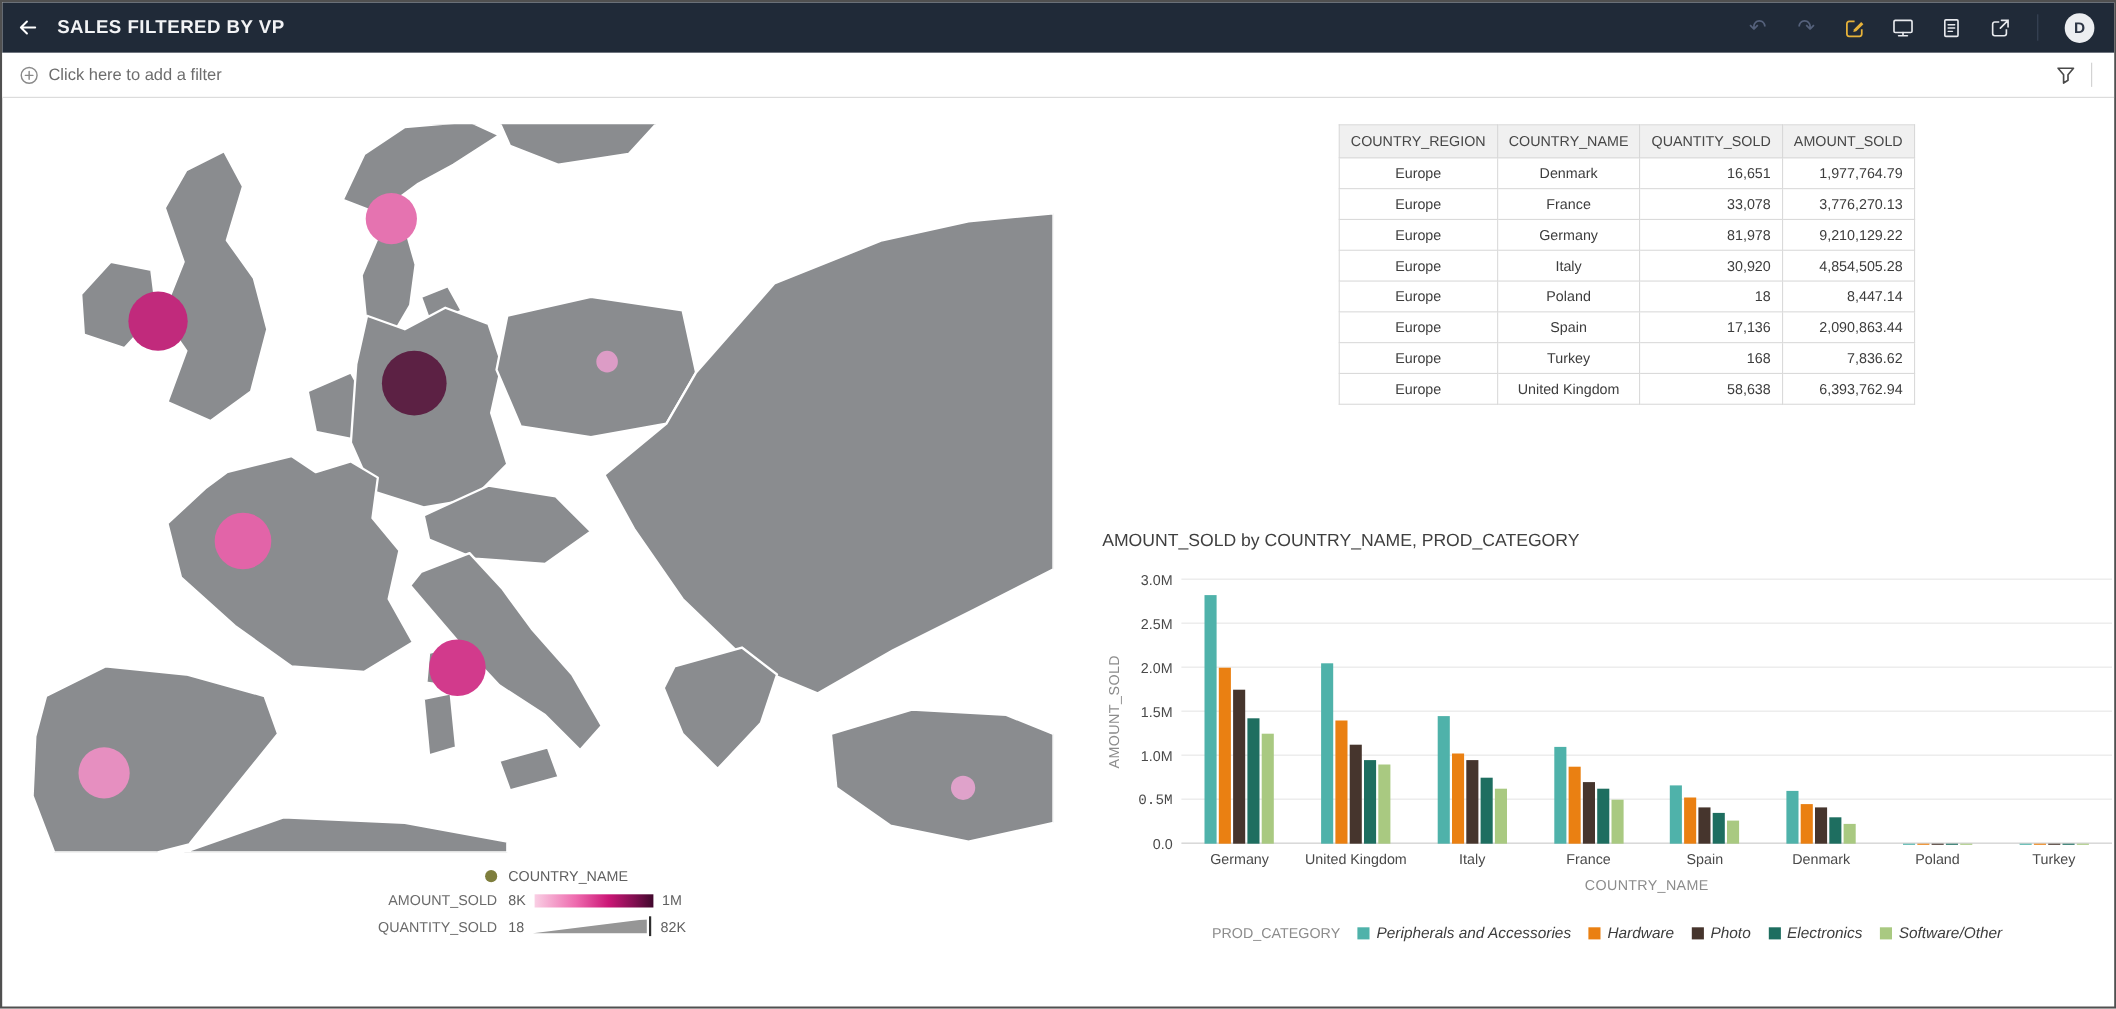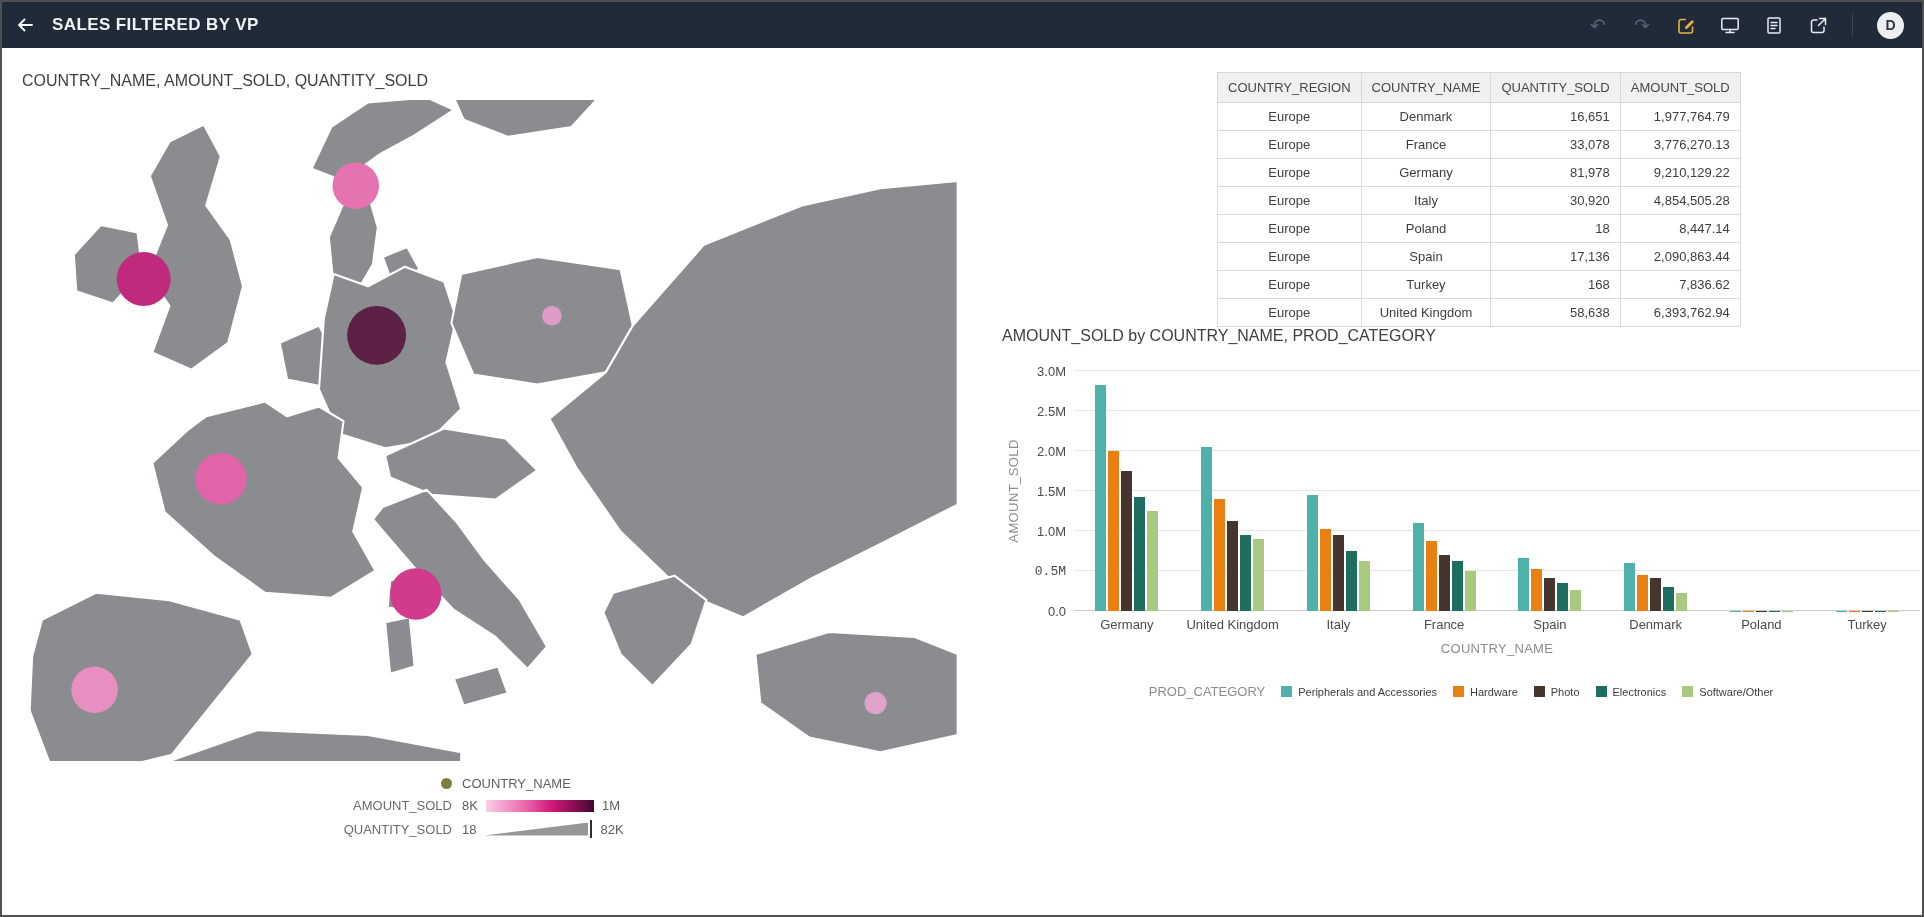--- a/index.html
+++ b/index.html
@@ -48,42 +48,42 @@
   .table-panel th{background:#f0f0f0;font-weight:400;color:#474747;border:1px solid #d8d8d8;padding:7px 10px;text-align:center;font-size:13px;}
   .table-panel td{border:1px solid #dadada;padding:6px 10px;background:#fff;}
   td.num{text-align:right;}
   td.txt{text-align:center;}
   .col-region{min-width:114px;}
   .col-country{min-width:94px;}
   .col-qty{min-width:100px;}
   .col-amt{min-width:96px;}
 
   
-  .chart-panel{}
+  .chart-panel{margin-top:115px;}
   .chart-panel h3{margin-bottom:26px;}
   .chart{display:flex;align-items:flex-start;width:918px;}
   .ylab{position:relative;width:22px;height:240px;flex:none;}
   .ylab span{position:absolute;left:50%;top:50%;transform:translate(-50%,-50%) rotate(-90deg);white-space:nowrap;color:#8c8c8c;font-size:13px;letter-spacing:.4px;}
   .yticks{position:relative;width:50px;height:240px;flex:none;}
   .ytick{position:absolute;right:8px;font-size:13px;color:#4a4a4a;white-space:nowrap;}
   .plotcol{flex:1;}
   .plot{position:relative;height:240px;display:flex;align-items:flex-end;}
   .gridline{position:absolute;left:0;right:0;height:1px;background:#e5e5e5;z-index:0;}
   .gridline.baseline{background:#c9c9c9;}
   .bargroup{flex:1;display:flex;align-items:flex-end;justify-content:center;gap:2px;height:100%;position:relative;z-index:1;}
   .bar{width:11px;}
   .xlabels{display:flex;margin-top:6px;}
   .xlabel{flex:1;text-align:center;font-size:13px;color:#4a4a4a;}
   .xlab{text-align:center;font-size:13px;color:#8c8c8c;margin-top:9px;letter-spacing:.3px;}
   .legend{display:flex;align-items:center;justify-content:center;gap:16px;margin-top:28px;width:918px;}
   .legtitle{color:#8c8c8c;font-size:13px;}
   .legitems{display:flex;align-items:center;gap:16px;}
   .legitem{display:flex;align-items:center;gap:6px;cursor:pointer;}
   .swatch{width:11px;height:11px;display:inline-block;}
-  .legitem span:last-child{font-size:11px;color:#3d3d3d;}
+  .legitem span:last-child{font-size:14px;color:#3d3d3d;font-style:italic;}
 </style>
 </head>
 <body>
 
 <div class="page">
 
   <header class="topbar">
     <button class="back">
       <svg width="20" height="20" viewBox="0 0 20 20">
         <path d="M17 10 H4 M9.5 4.5 L4 10 L9.5 15.5" fill="none" stroke="#ffffff" stroke-width="1.8" stroke-linecap="round" stroke-linejoin="round"></path>
@@ -116,25 +116,40 @@
         <svg width="19" height="19" viewBox="0 0 19 19">
           <path d="M8.5 4 H4.5 a2 2 0 0 0 -2 2 V14.5 a2 2 0 0 0 2 2 H13 a2 2 0 0 0 2 -2 V10.5" fill="none" stroke="#e8eaee" stroke-width="1.5"></path>
           <path d="M10.5 2.5 H16.5 V8.5 M16.5 2.5 L9.5 9.5" fill="none" stroke="#e8eaee" stroke-width="1.5" stroke-linecap="round"></path>
         </svg>
       </span>
       <span class="hdivider"></span>
       <span class="avatar">D</span>
     </div>
   </header>
 
+  <div class="filterbar">
+    <div class="addfilter">
+      <svg width="17" height="17" viewBox="0 0 17 17">
+        <circle cx="8.5" cy="8.5" r="7.2" fill="none" stroke="#8a8a8a" stroke-width="1.3"></circle>
+        <path d="M8.5 5 V12 M5 8.5 H12" stroke="#8a8a8a" stroke-width="1.3" stroke-linecap="round"></path>
+      </svg>
+      <span>Click here to add a filter</span>
+    </div>
+    <div class="spacer"></div>
+    <span class="funnelbtn">
+      <svg width="18" height="17" viewBox="0 0 18 17">
+        <path d="M2 2 H16 L11 8 V13 L7 15.5 V8 Z" fill="none" stroke="#4a4a4a" stroke-width="1.5" stroke-linejoin="round"></path>
+      </svg>
+    </span>
+    <span class="fdivider"></span>
+  </div>
 
   <div class="content">
 
     <section class="map-panel">
-      <h3 class="viz-title">COUNTRY_NAME, AMOUNT_SOLD, QUANTITY_SOLD</h3>
       <div class="mapwrap">
         <svg viewBox="0 0 763 540">
           <g class="land">
             <path d="M236,56 L252,22 L282,2 L330,-2 L352,8 L318,30 L292,44 L262,66 Z"></path>
             <path d="M352,-2 L470,-2 L448,22 L396,30 L360,16 Z"></path>
             <path d="M42,126 L64,102 L94,108 L98,140 L74,166 L44,156 Z"></path>
             <path d="M120,34 L148,20 L162,46 L150,86 L170,114 L180,152 L168,198 L138,220 L106,206 L120,168 L102,142 L118,102 L104,62 Z"></path>
             <path d="M254,152 L250,112 L262,84 L282,76 L290,104 L286,134 L272,158 Z"></path>
             <path d="M294,128 L314,120 L324,138 L302,150 Z"></path>
             <path d="M210,198 L242,184 L254,206 L246,234 L216,228 Z"></path>

